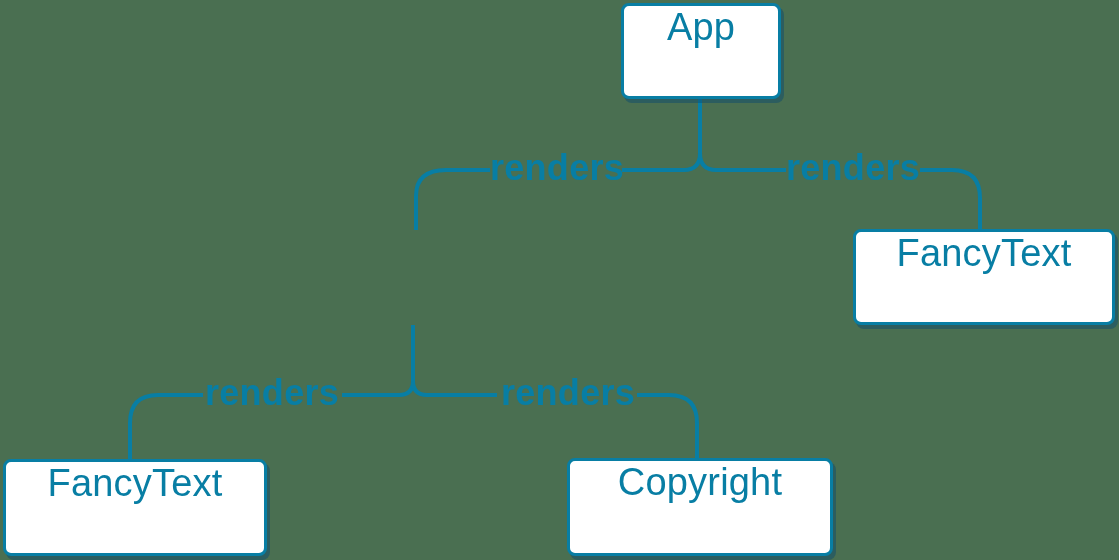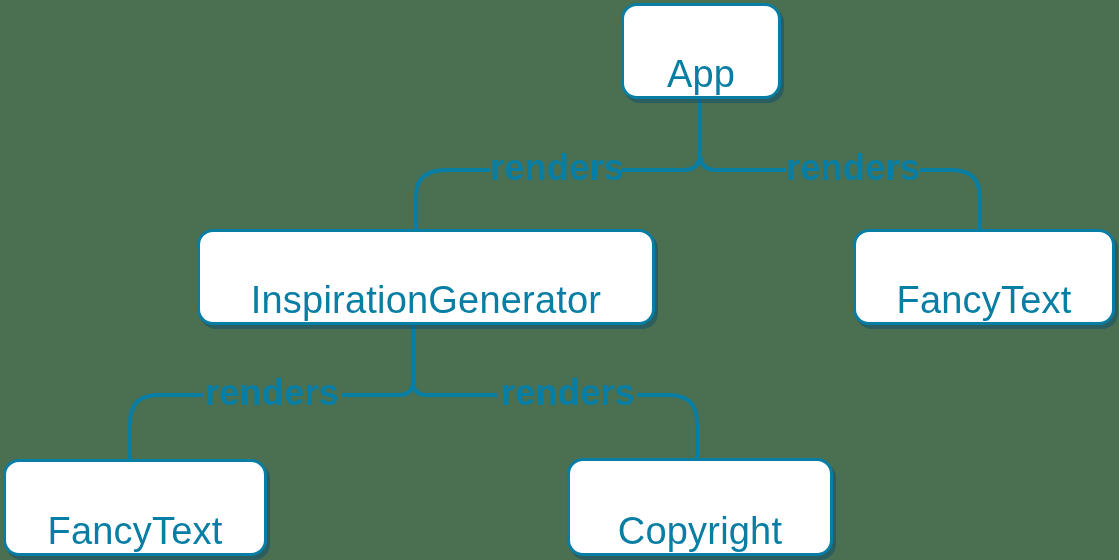--- a/index.html
+++ b/index.html
@@ -29,24 +29,24 @@
   }
   .edges path {
     fill: none;
     stroke: var(--accent);
     stroke-width: 4;
   }
   .node {
     position: absolute;
     background: var(--node-fill);
     border: 3.5px solid var(--accent);
-    border-radius: 16px;
+    border-radius: 8px;
     box-shadow: 3px 4px 0 var(--node-shadow);
     display: flex;
-    align-items: flex-end;
+    align-items: flex-start;
     justify-content: center;
   }
   .node-label {
     color: var(--accent);
     font-size: 38px;
     font-weight: 500;
     letter-spacing: 0.2px;
     white-space: nowrap;
   }
   .node-app                  { left: 621px; top: 3px;   width: 160px; height: 96px; }
@@ -85,23 +85,20 @@
     </g>
     <g>
       <path d="M 413 381 Q 413 395 427 395 L 497 395 M 637 395 L 669 395 Q 697 395 697 423 L 697 459"></path>
     </g>
   </svg>
 
   <div class="node node-app">
     <span class="node-label">App</span>
   </div>
 
-  <div class="node node-inspiration-generator">
-    <span class="node-label">InspirationGenerator</span>
-  </div>
 
   <div class="node node-fancy-text-top">
     <span class="node-label">FancyText</span>
   </div>
 
   <div class="node node-fancy-text-bottom">
     <span class="node-label">FancyText</span>
   </div>
 
   <div class="node node-copyright">

